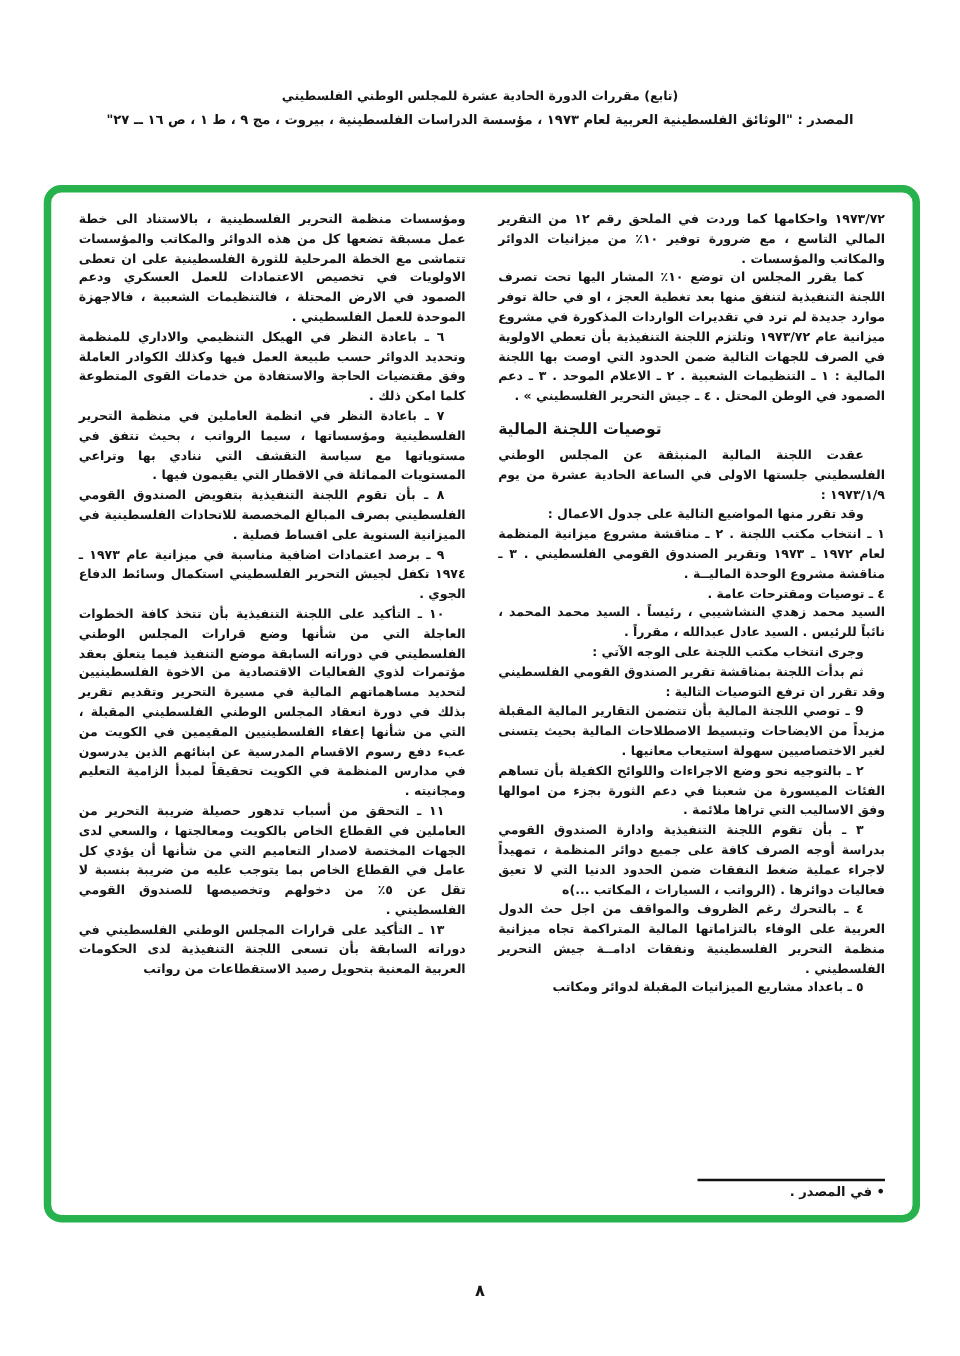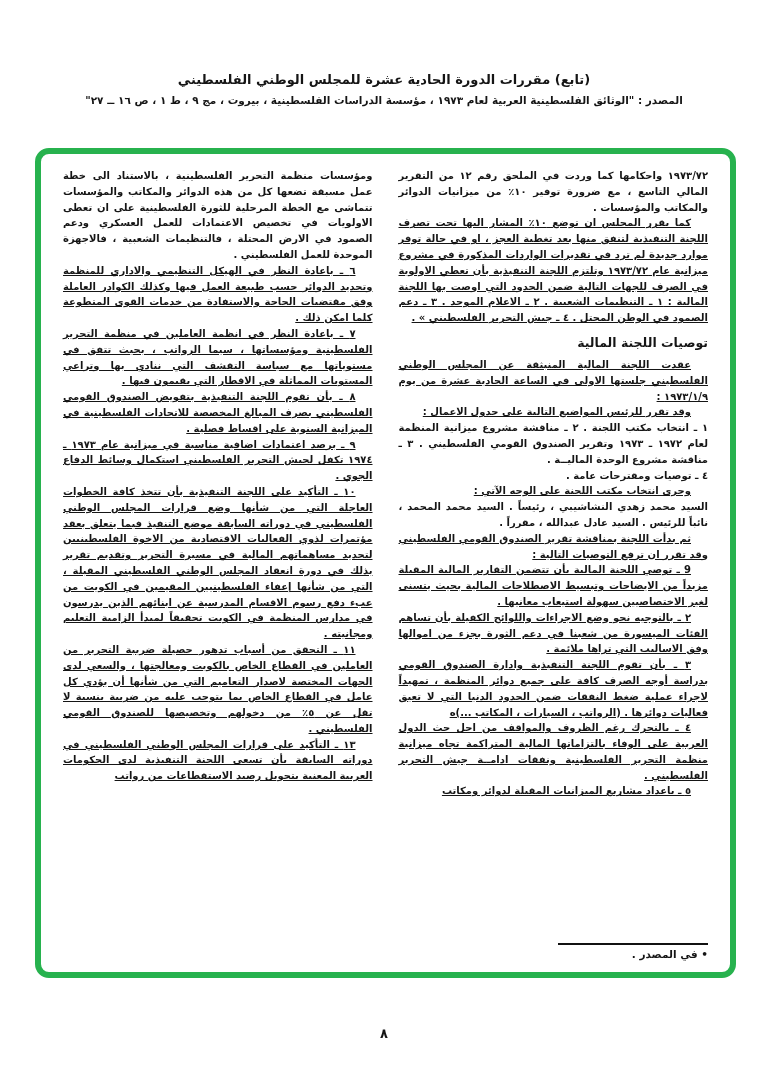--- a/index.html
+++ b/index.html
@@ -2,37 +2,37 @@
 <html lang="ar"><head>
 <meta charset="utf-8">
 <style>
   html,body{margin:0;padding:0;}
   body{
     width:768px;height:1085px;position:relative;background:#ffffff;
     font-family:"DejaVu Sans",sans-serif;color:#151515;overflow:hidden;
   }
   
   .page-header{position:absolute;top:72px;left:0;right:0;text-align:center;direction:rtl;}
-  .page-header .title{font-size:13px;font-weight:700;letter-spacing:0;}
+  .page-header .title{font-size:10px;font-weight:700;letter-spacing:0;}
   .page-header .source{font-size:10.5px;font-weight:700;margin-top:7px;}
   
   .doc-frame{
     position:absolute;left:35px;top:148px;width:701px;height:830px;
     border:6px solid #27b24e;border-radius:14px;box-sizing:border-box;
     padding:14px 22px 12px 22px;background:#ffffff;
   }
   .columns{direction:rtl;display:flex;gap:26px;height:100%;}
   .col{width:calc(50% - 13px);display:flex;flex-direction:column;}
   .para{
     margin:0;font-size:10px;font-weight:700;line-height:1.58;
     text-align:justify;direction:rtl;
   }
-  .indent{text-indent:17px;text-decoration:underline;}
+  .indent{text-indent:17px;}
   .col-heading{
-    margin:9px 0 7px 0;font-size:12.5px;font-weight:700;text-align:right;direction:rtl;
+    margin:9px 0 7px 0;font-size:12.5px;font-weight:700;text-align:left;direction:rtl;
   }
   .footnote{
     margin-top:auto;width:150px;border-top:2px solid #111;
     padding-top:3px;font-size:10.5px;font-weight:700;direction:rtl;
   }
   
   .page-number{
     position:absolute;bottom:44px;left:0;right:0;text-align:center;
     font-size:13px;font-weight:700;
   }
@@ -46,25 +46,25 @@
 </header>
 
 <div class="doc-frame">
   <div class="columns">
 
     <div class="col">
       <p class="para">١٩٧٣/٧٢ واحكامها كما وردت في الملحق رقم ١٢ من التقرير المالي التاسع ، مع ضرورة توفير ١٠٪ من ميزانيات الدوائر والمكاتب والمؤسسات .</p>
       <p class="para indent">كما يقرر المجلس ان توضع ١٠٪ المشار اليها تحت تصرف اللجنة التنفيذية لتنفق منها بعد تغطية العجز ، او في حالة توفر موارد جديدة لم ترد في تقديرات الواردات المذكورة في مشروع ميزانية عام ١٩٧٣/٧٢ وتلتزم اللجنة التنفيذية بأن تعطي الاولوية في الصرف للجهات التالية ضمن الحدود التي اوصت بها اللجنة المالية : ١ ـ التنظيمات الشعبية . ٢ ـ الاعلام الموحد . ٣ ـ دعم الصمود في الوطن المحتل . ٤ ـ جيش التحرير الفلسطيني » .</p>
       <h3 class="col-heading">توصيات اللجنة المالية</h3>
       <p class="para indent">عقدت اللجنة المالية المنبثقة عن المجلس الوطني الفلسطيني جلستها الاولى في الساعة الحادية عشرة من يوم ١٩٧٣/١/٩ :</p>
-      <p class="para indent">وقد تقرر للرئيس المواضيع التالية على جدول الاعمال :</p>
+      <p class="para indent">وقد تقرر منها المواضيع التالية على جدول الاعمال :</p>
       <p class="para">١ ـ انتخاب مكتب اللجنة . ٢ ـ مناقشة مشروع ميزانية المنظمة لعام ١٩٧٢ ـ ١٩٧٣ وتقرير الصندوق القومي الفلسطيني . ٣ ـ مناقشة مشروع الوحدة الماليــة .</p>
       <p class="para">٤ ـ توصيات ومقترحات عامة .</p>
+      <p class="para">السيد محمد زهدي النشاشيبي ، رئيساً . السيد محمد المحمد ، نائباً للرئيس . السيد عادل عبدالله ، مقرراً .</p>
       <p class="para indent">وجرى انتخاب مكتب اللجنة على الوجه الآتي :</p>
-      <p class="para">السيد محمد زهدي النشاشيبي ، رئيساً . السيد محمد المحمد ، نائباً للرئيس . السيد عادل عبدالله ، مقرراً .</p>
       <p class="para indent">ثم بدأت اللجنة بمناقشة تقرير الصندوق القومي الفلسطيني وقد تقرر ان ترفع التوصيات التالية :</p>
       <p class="para indent">9 ـ توصي اللجنة المالية بأن تتضمن التقارير المالية المقبلة مزيداً من الايضاحات وتبسيط الاصطلاحات المالية بحيث يتسنى لغير الاختصاصيين سهولة استيعاب معانيها .</p>
       <p class="para indent">٢ ـ بالتوجيه نحو وضع الاجراءات واللوائح الكفيلة بأن تساهم الفئات الميسورة من شعبنا في دعم الثورة بجزء من اموالها وفق الاساليب التي تراها ملائمة .</p>
       <p class="para indent">٣ ـ بأن تقوم اللجنة التنفيذية وادارة الصندوق القومي بدراسة أوجه الصرف كافة على جميع دوائر المنظمة ، تمهيداً لاجراء عملية ضغط النفقات ضمن الحدود الدنيا التي لا تعيق فعاليات دوائرها . (الرواتب ، السيارات ، المكاتب ...)ه</p>
       <p class="para indent">٤ ـ بالتحرك رغم الظروف والمواقف من اجل حث الدول العربية على الوفاء بالتزاماتها المالية المتراكمة تجاه ميزانية منظمة التحرير الفلسطينية ونفقات ادامــة جيش التحرير الفلسطيني .</p>
       <p class="para indent">٥ ـ باعداد مشاريع الميزانيات المقبلة لدوائر ومكاتب</p>
       <div class="footnote">• في المصدر .</div>
     </div>
 
     <div class="col">

